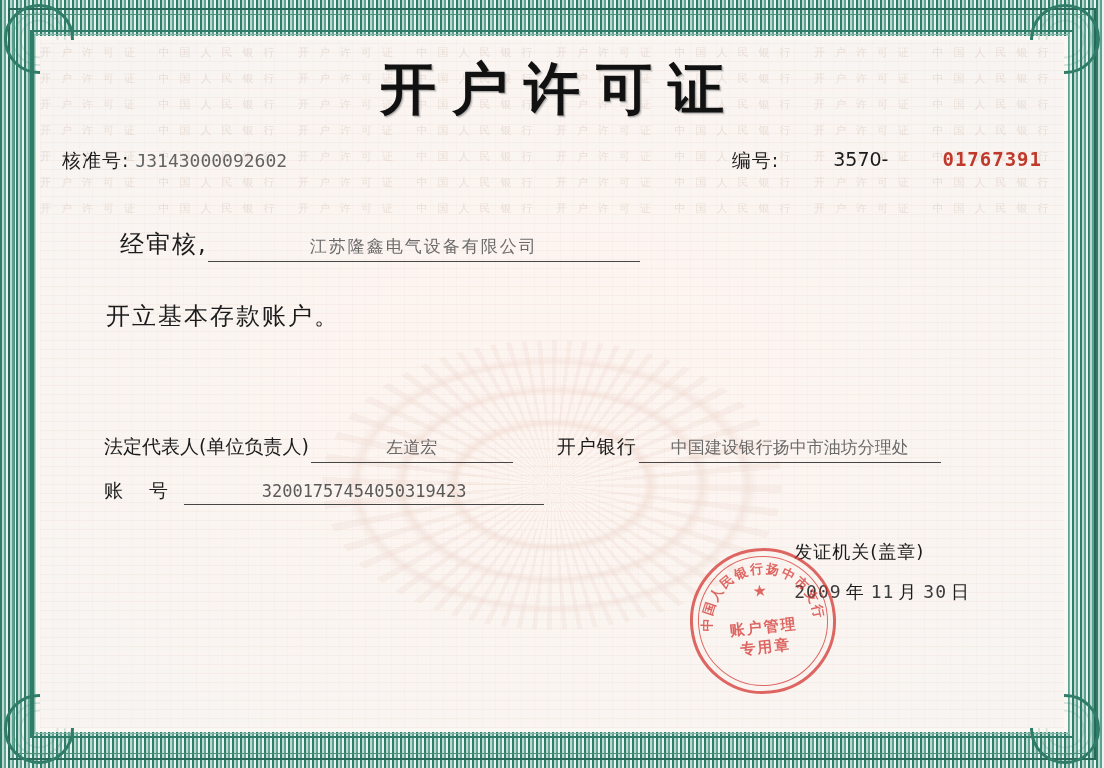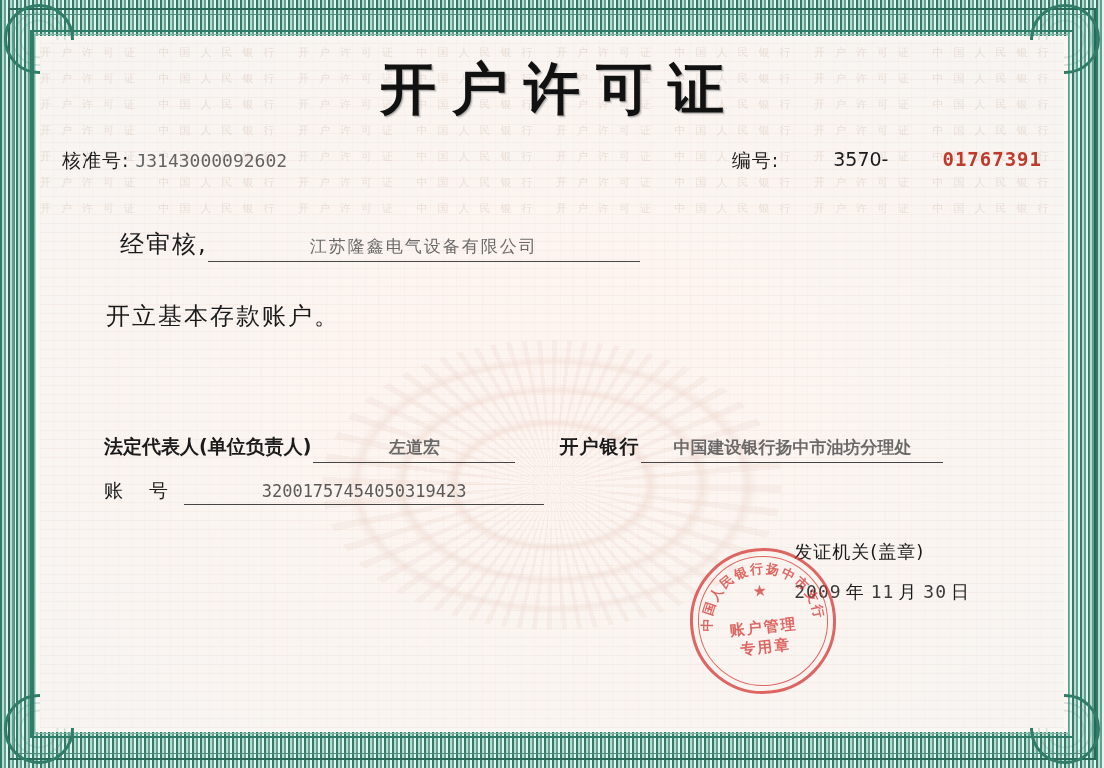--- a/index.html
+++ b/index.html
@@ -208,21 +208,20 @@
   }
 
   .row-legal {
     position: absolute;
     top: 388px;
     left: 104px;
     right: 62px;
     display: flex;
     align-items: baseline;
     font-size: 19px;
-    font-weight: bold;
   }
   .legal-label { letter-spacing: 0px; white-space: nowrap; }
   .blank-legal { width: 190px; margin-left: 2px; margin-top: 48px; }
   .bank-label { margin-left: 44px; white-space: nowrap; letter-spacing: 1px; margin-top: 11px; }
   .blank-bank { width: 290px; margin-left: 2px; font-size: 17px; }
 
   .row-account {
     position: absolute;
     top: 478px;
     left: 104px;

